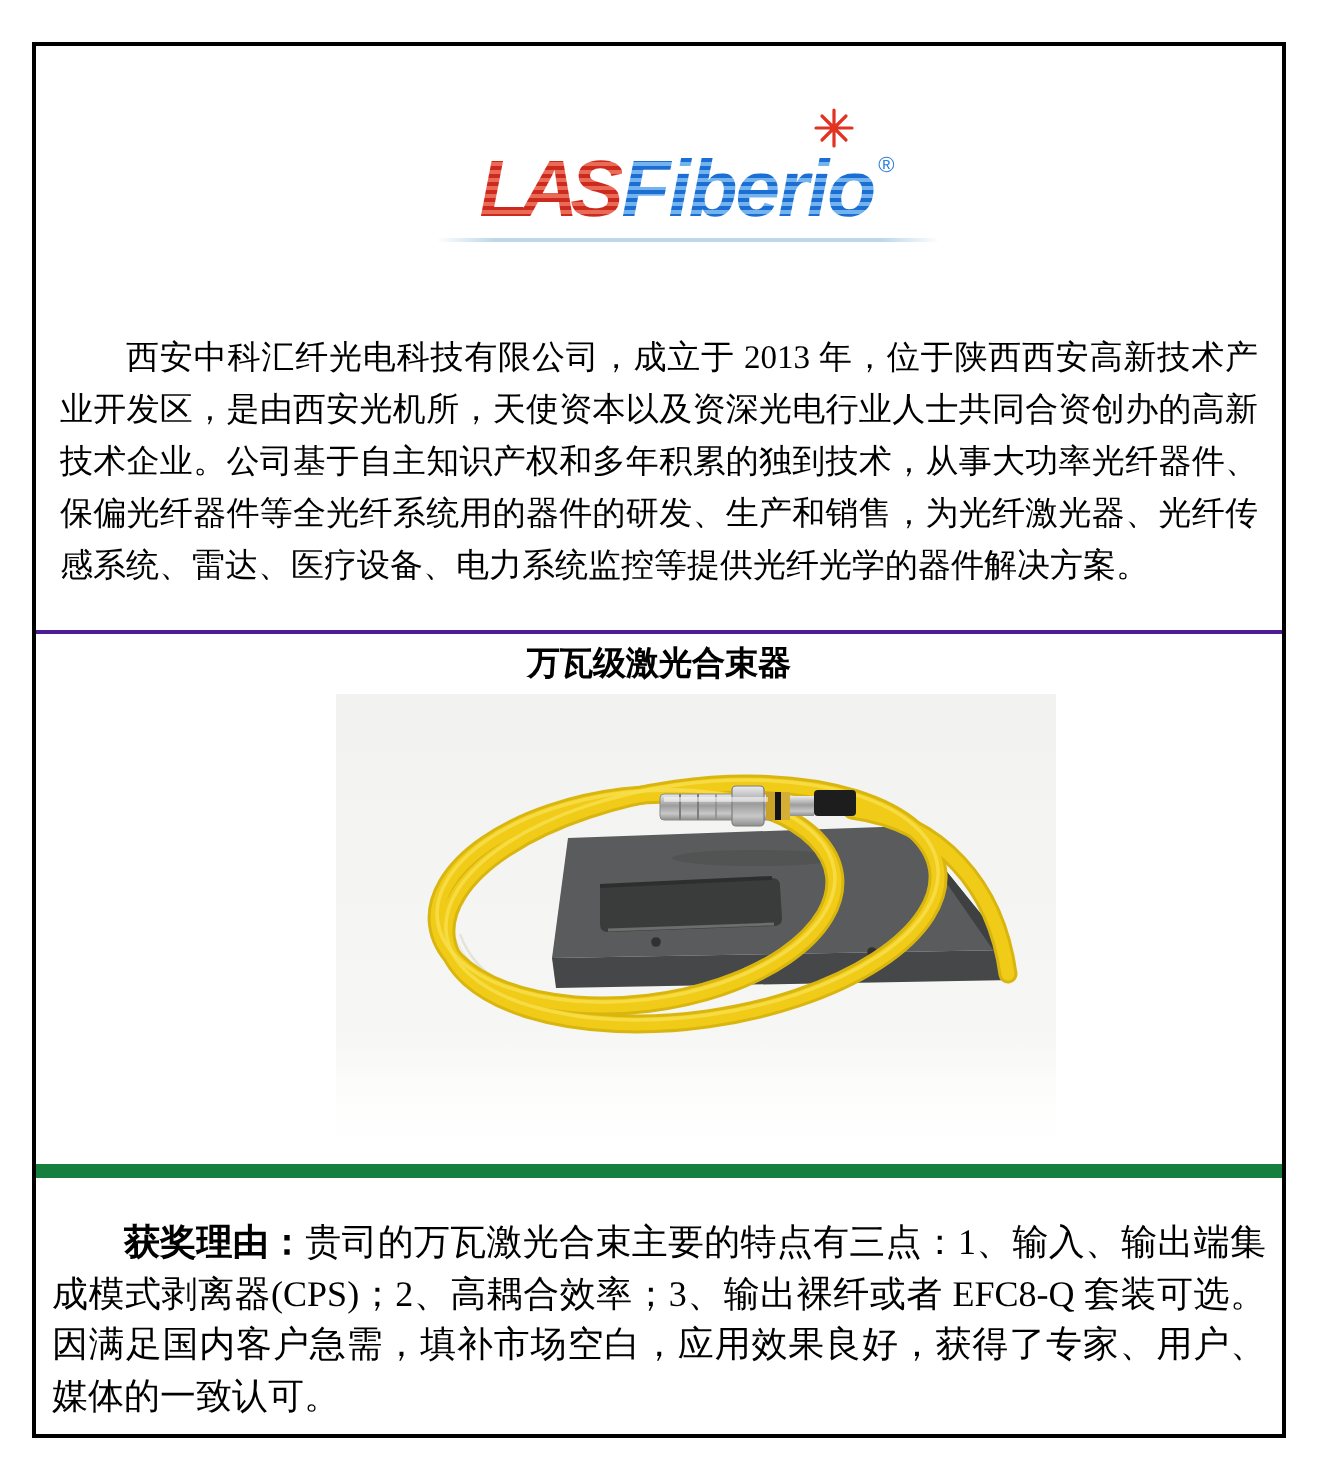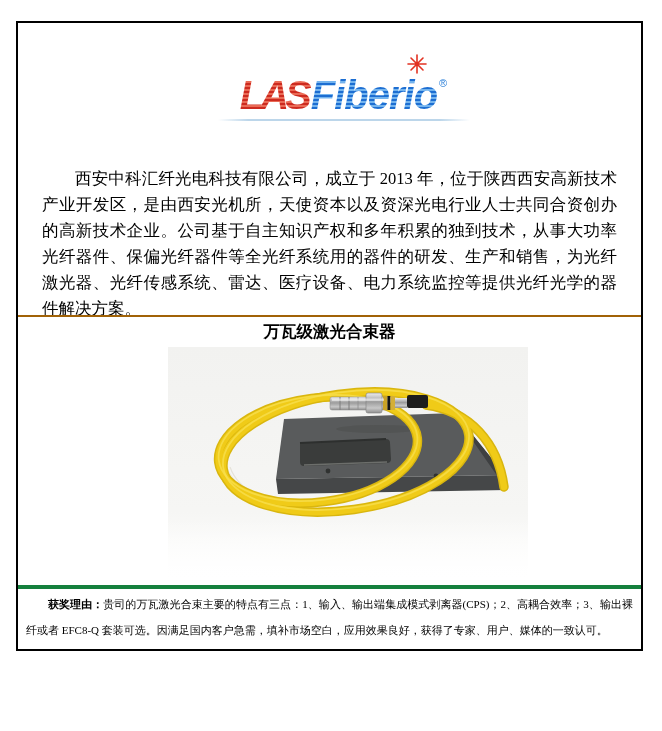--- a/index.html
+++ b/index.html
@@ -5,23 +5,23 @@
   html,body{margin:0;padding:0;background:#ffffff;}
   body{width:662px;height:731px;font-family:"Liberation Serif","DejaVu Serif",serif;color:#000;}
   .page{position:relative;width:662px;height:731px;background:#fff;overflow:hidden;}
 
   .doc-table{position:absolute;left:16px;top:21px;width:627px;box-sizing:border-box;
     border:2px solid #000;background:#fff;}
 
   .row{box-sizing:border-box;}
   .row-header{height:26px;border-bottom:2px solid #000;text-align:center;
     font-weight:bold;font-size:16px;line-height:24px;}
-  .row-company{height:294px;border-bottom:2px solid #a16207;padding:0 8px;overflow:hidden;}
-  .row-product{height:272px;border-bottom:4px solid #15803d;overflow:hidden;}
-  .row-award{padding:3px 8px 6px;font-size:11px;line-height:25.5px;text-align:justify;}
+  .row-company{height:294px;border-bottom:2px solid #4c1d95;padding:0 8px;overflow:hidden;}
+  .row-product{height:272px;border-bottom:7px solid #15803d;overflow:hidden;}
+  .row-award{padding:20px 8px 6px;font-size:18px;line-height:25.5px;text-align:justify;}
 
   
   .logo-block{margin:40px auto 0;width:260px;text-align:center;position:relative;
     transform:translateX(14px);}
   .logo-line{position:relative;display:inline-block;white-space:nowrap;
     font-family:"Liberation Sans","DejaVu Sans",sans-serif;
     font-weight:bold;font-style:italic;font-size:40px;line-height:41px;}
   .logo-las{color:#d53528;letter-spacing:-4px;padding-right:3px;}
   .logo-fiberio{color:#2b7fd8;letter-spacing:-1px;}
   @supports ((-webkit-background-clip:text)){
@@ -31,21 +31,21 @@
       -webkit-background-clip:text;background-clip:text;color:transparent;}
   }
   .logo-reg{font-style:normal;font-weight:normal;font-size:11px;color:#2b7fd8;
     vertical-align:22px;margin-left:2px;letter-spacing:0;}
   .logo-star{position:absolute;top:-9px;right:20px;}
   .logo-rule{height:2px;width:252px;margin:3px auto 4px;
     background:linear-gradient(90deg,rgba(188,214,234,0) 0%,#bcd6ea 12%,#bcd6ea 88%,rgba(188,214,234,0) 100%);}
   .logo-tagline{font-family:"Liberation Sans","DejaVu Sans",sans-serif;color:#979797;
     font-size:14.5px;line-height:18px;letter-spacing:1px;}
 
-  .intro-para{margin:45px 16px 0;font-size:16.5px;line-height:26px;text-align:justify;
+  .intro-para{margin:45px 4px 0;font-size:16.5px;line-height:26px;text-align:justify;
     text-indent:2em;}
 
   
   .product-title{text-align:center;font-weight:bold;font-size:16.5px;line-height:25px;
     padding-top:2px;}
   .photo-wrap{width:360px;height:235px;margin:3px auto 0;transform:translateX(18px);}
   .photo-wrap svg{display:block;}
 
   .award-label{font-weight:bold;}
   .award-para{margin:0;text-indent:2em;}

